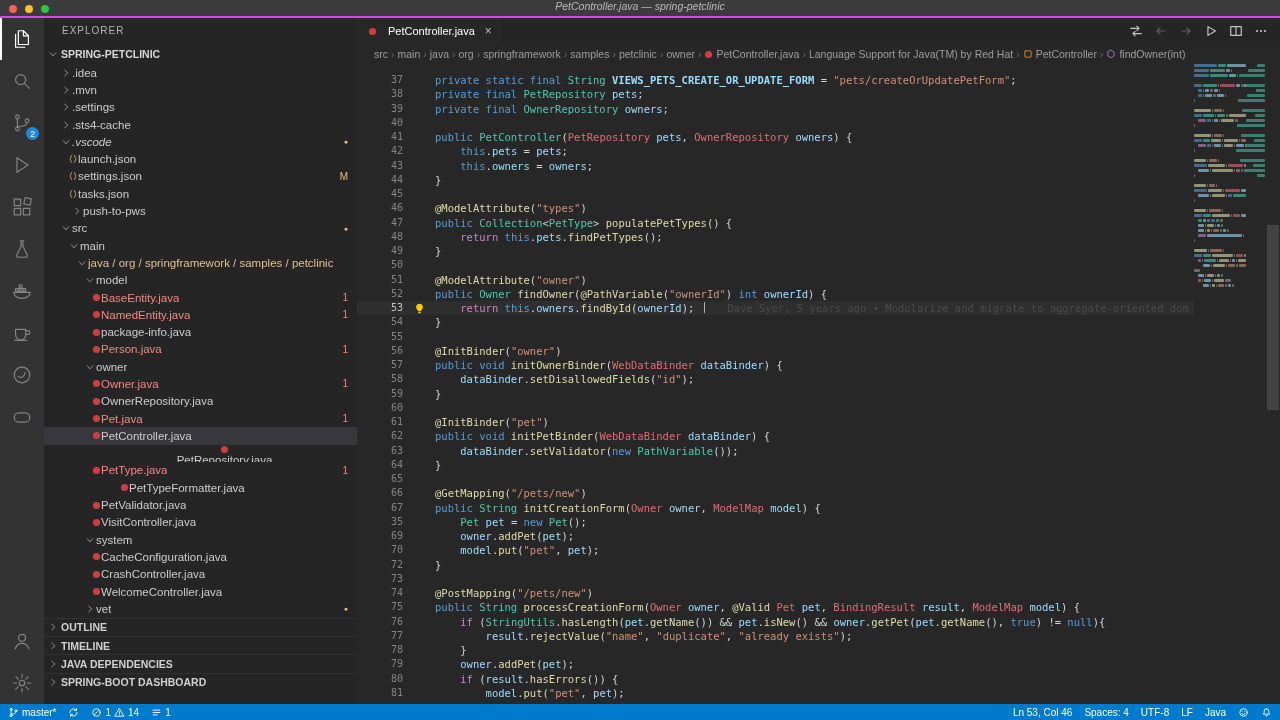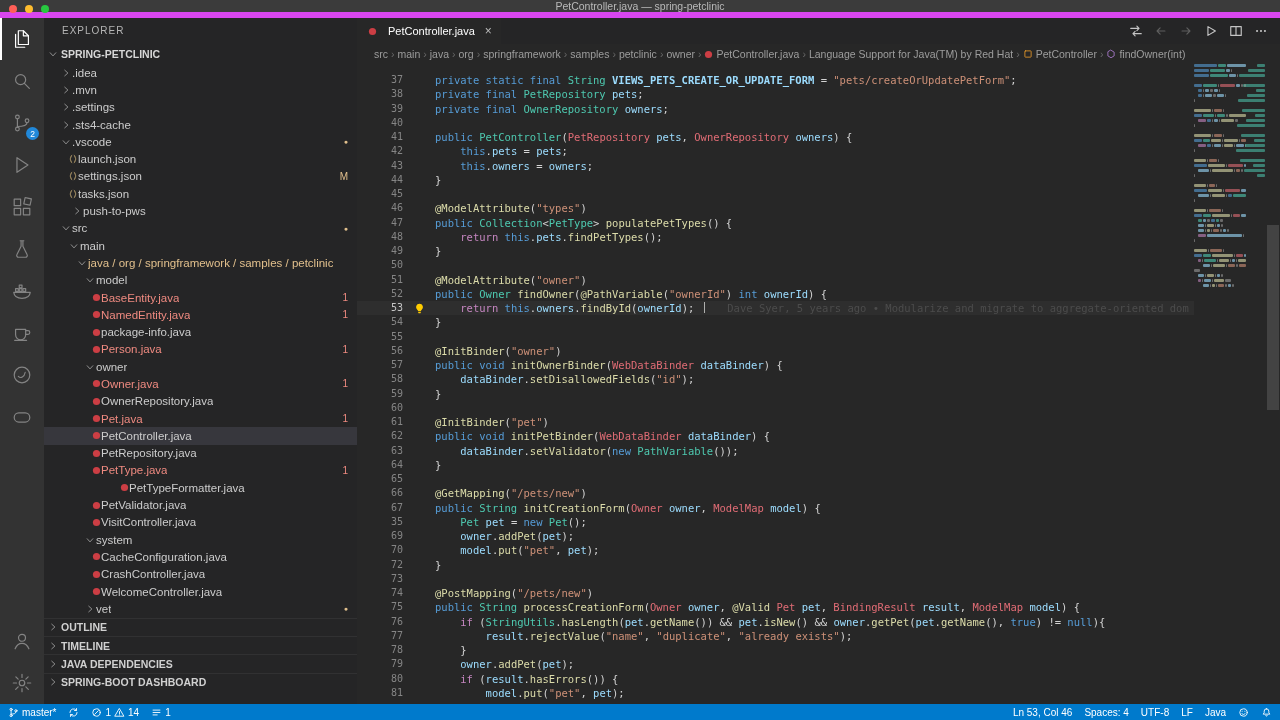--- a/index.html
+++ b/index.html
@@ -1,20 +1,20 @@
 <!DOCTYPE html>
 <html><head>
 <meta charset="utf-8">
 <style>
   html,body{margin:0;padding:0;width:1280px;height:720px;overflow:hidden;background:#1e1e1e;
     font-family:"Liberation Sans",sans-serif;-webkit-font-smoothing:antialiased;}
   #app{width:1280px;height:720px;display:flex;flex-direction:column;}
   
   .titlebar{height:18px;background:#3b3b3b;position:relative;display:flex;align-items:flex-start;
-    justify-content:center;font-size:10.5px;color:#b9b9b9;flex:none;border-bottom:6px solid #d946ef;box-sizing:border-box;}
+    justify-content:center;font-size:10.5px;color:#b9b9b9;flex:none;border-bottom:2px solid #d946ef;box-sizing:border-box;font-style:italic;}
   .traffic{position:absolute;left:9px;top:5px;display:flex;gap:8px;}
   .traffic span{width:8px;height:8px;border-radius:50%;display:block;}
   .tl-close{background:#ff5f57}.tl-min{background:#febc2e}.tl-zoom{background:#28c840}
   
   .main{display:flex;height:686px;flex:none;}
   .activitybar{width:44px;background:#333333;display:flex;flex-direction:column;align-items:center;flex:none;}
   .act-item{width:44px;height:42px;display:flex;align-items:center;justify-content:center;color:#848484;position:relative;cursor:pointer;}
   .act-item.active{color:#ffffff;box-shadow:inset 2px 0 0 #ffffff;}
   .act-badge{position:absolute;right:5px;bottom:4px;min-width:13px;height:13px;border-radius:8px;background:#2188d9;
     color:#fff;font-size:8.5px;display:flex;align-items:center;justify-content:center;}
@@ -229,21 +229,21 @@
             <span class="tlabel">.settings</span>
           </div>
           <div class="trow" style="padding-left: 16px;">
             <span class="chev">
               <svg width="10" height="10" viewBox="0 0 16 16" fill="none" stroke="currentColor" stroke-width="1.3" stroke-linecap="round" stroke-linejoin="round">
                 <path d="M6 3.5L11 8l-5 4.5"></path>
               </svg>
             </span>
             <span class="tlabel">.sts4-cache</span>
           </div>
-          <div class="trow" style="padding-left: 16px;">
+          <div class="trow" style="padding-left: 16px; font-style: italic;">
             <span class="chev">
               <svg width="10" height="10" viewBox="0 0 16 16" fill="none" stroke="currentColor" stroke-width="1.3" stroke-linecap="round" stroke-linejoin="round">
                 <path d="M3.5 6L8 11l4.5-5"></path>
               </svg>
             </span>
             <span class="tlabel">.vscode</span>
             <span class="tbadge" style="color: rgb(226, 192, 141); font-size: 7px;">●</span>
           </div>
           <div class="trow" style="padding-left: 24px;">
             <span style="display: flex;">
@@ -381,21 +381,21 @@
             <span class="tbadge" style="color: rgb(239, 138, 128);">1</span>
           </div>
           <div class="trow selected" style="padding-left: 48px;">
             <span style="display: flex;">
               <svg width="9" height="9" viewBox="0 0 10 10">
                 <circle cx="5" cy="5" r="4" fill="#cc3e44"></circle>
               </svg>
             </span>
             <span class="tlabel">PetController.java</span>
           </div>
-          <div class="trow" style="padding-left: 48px;">
+          <div class="trow" style="padding-left: 48px; flex-direction: column;">
             <span style="display: flex;">
               <svg width="9" height="9" viewBox="0 0 10 10">
                 <circle cx="5" cy="5" r="4" fill="#cc3e44"></circle>
               </svg>
             </span>
             <span class="tlabel">PetRepository.java</span>
           </div>
           <div class="trow" style="padding-left: 48px;">
             <span style="display: flex;">
               <svg width="9" height="9" viewBox="0 0 10 10">

